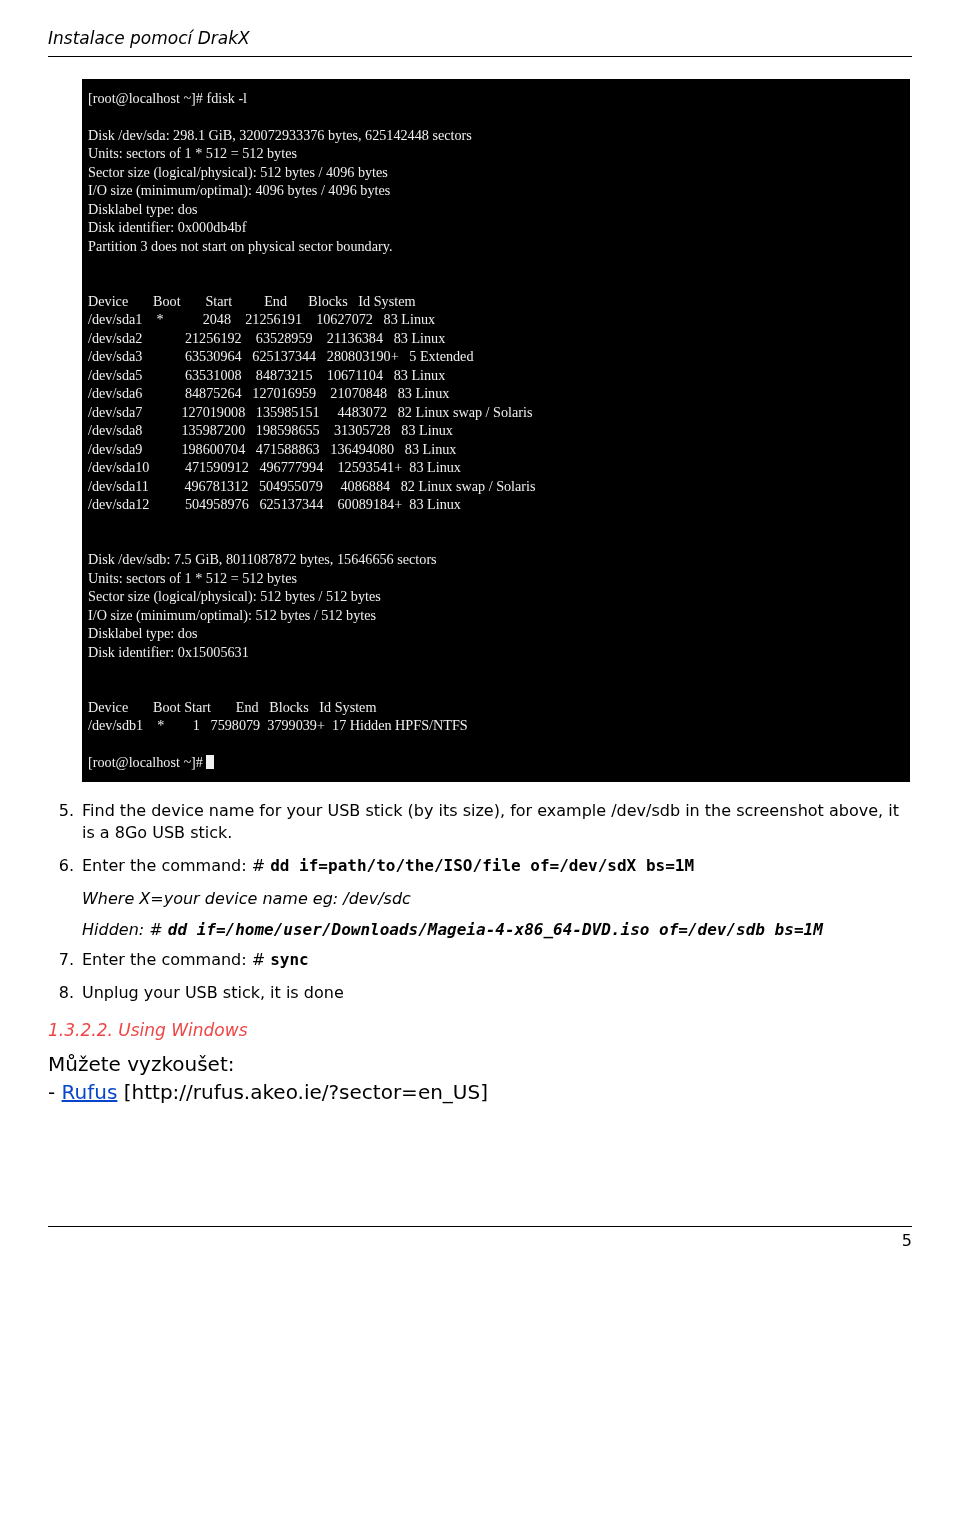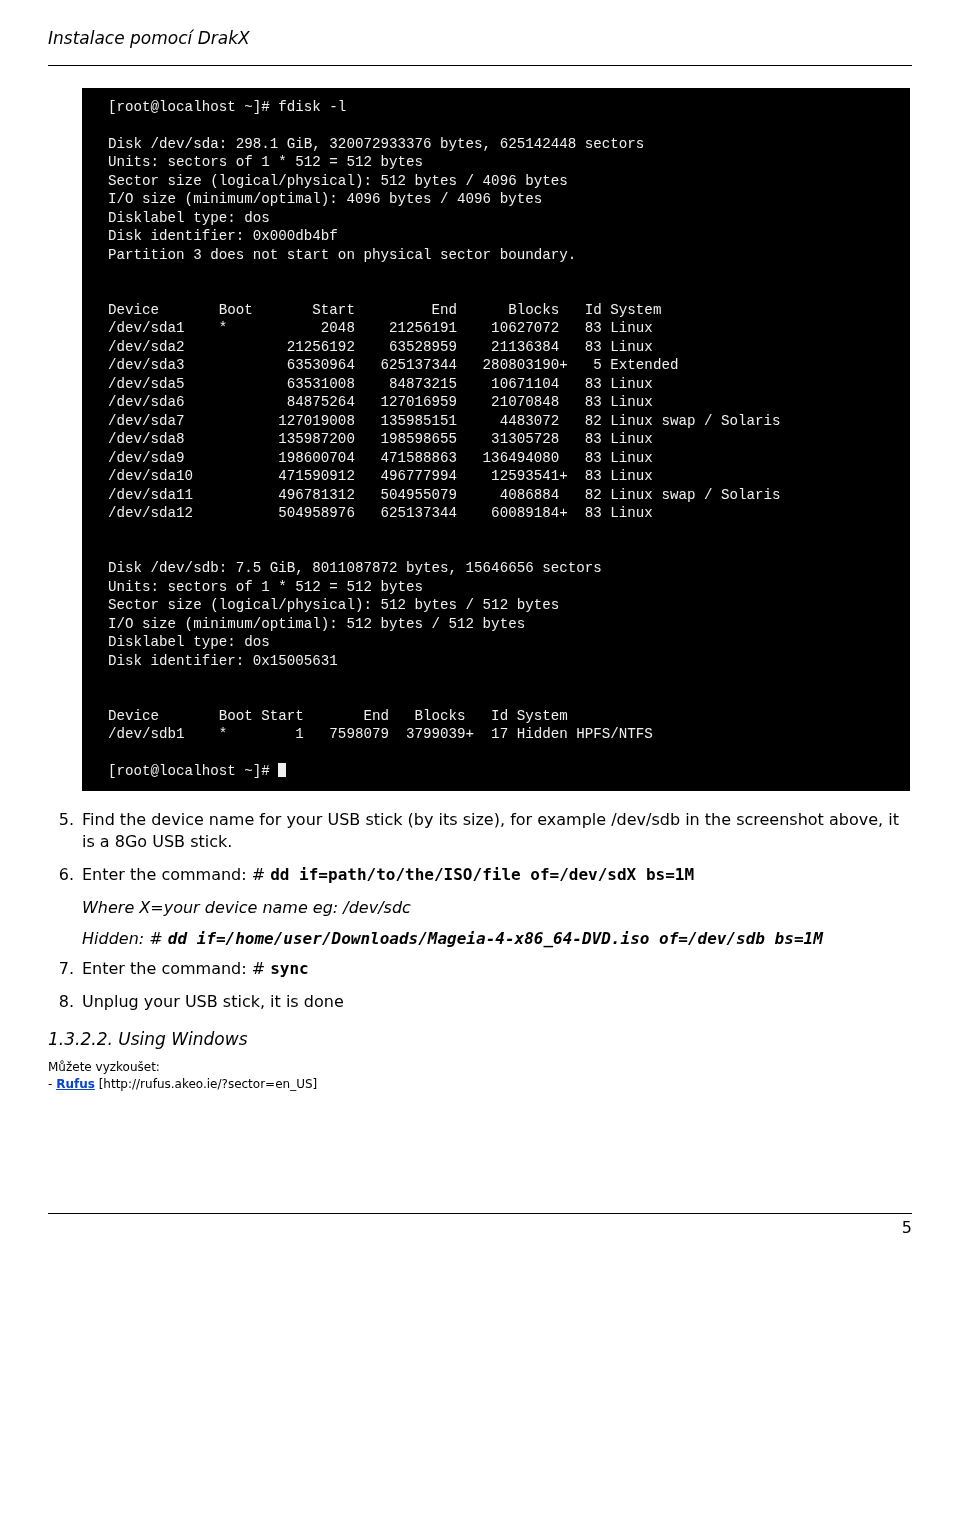--- a/index.html
+++ b/index.html
@@ -10,31 +10,31 @@
     color: #000;
     width: 960px;
   }
   .page {
     padding: 28px 48px 40px 48px;
     box-sizing: border-box;
   }
   .running-header {
     font-style: italic;
     font-size: 17px;
-    padding-bottom: 17px;
+    padding-bottom: 8px;
     border-bottom: 1px solid #000;
     margin-bottom: 22px;
   }
   .terminal {
     background: #000;
     color: #f0f0f0;
-    font-family: Liberation Mono, monospace;
+    font-family: Liberation Serif, serif;
     font-size: 14.2px;
     line-height: 1.30;
-    padding: 10px 10px 10px 26px;
+    padding: 10px 10px 10px 6px;
     white-space: pre;
     margin-left: 34px;
     margin-right: 2px;
     overflow: hidden;
   }
   .ordered-list {
     margin: 18px 0 0 0;
     font-size: 16px;
     line-height: 1.4;
   }
@@ -57,34 +57,33 @@
     font-size: 16px;
     line-height: 1.45;
     font-style: italic;
   }
   .mono {
     font-family: "DejaVu Sans Mono", "Liberation Mono", Consolas, monospace;
   }
   .bold { font-weight: bold; }
   .section-heading {
     font-style: italic;
-    color: #000000;
+    color: #ef4444;
     font-size: 17px;
     margin-top: 16px;
     margin-bottom: 10px;
   }
   .para {
-    font-size: 12px;
+    font-size: 20px;
     margin: 0 0;
     line-height: 1.4;
   }
   a.link {
     color: #0645cc;
     text-decoration: underline;
-    font-weight: bold;
   }
   .footer {
     margin-top: 120px;
     border-top: 1px solid #000;
     padding-top: 4px;
     text-align: right;
     font-size: 16px;
   }
   .cursor {
     display: inline-block;

